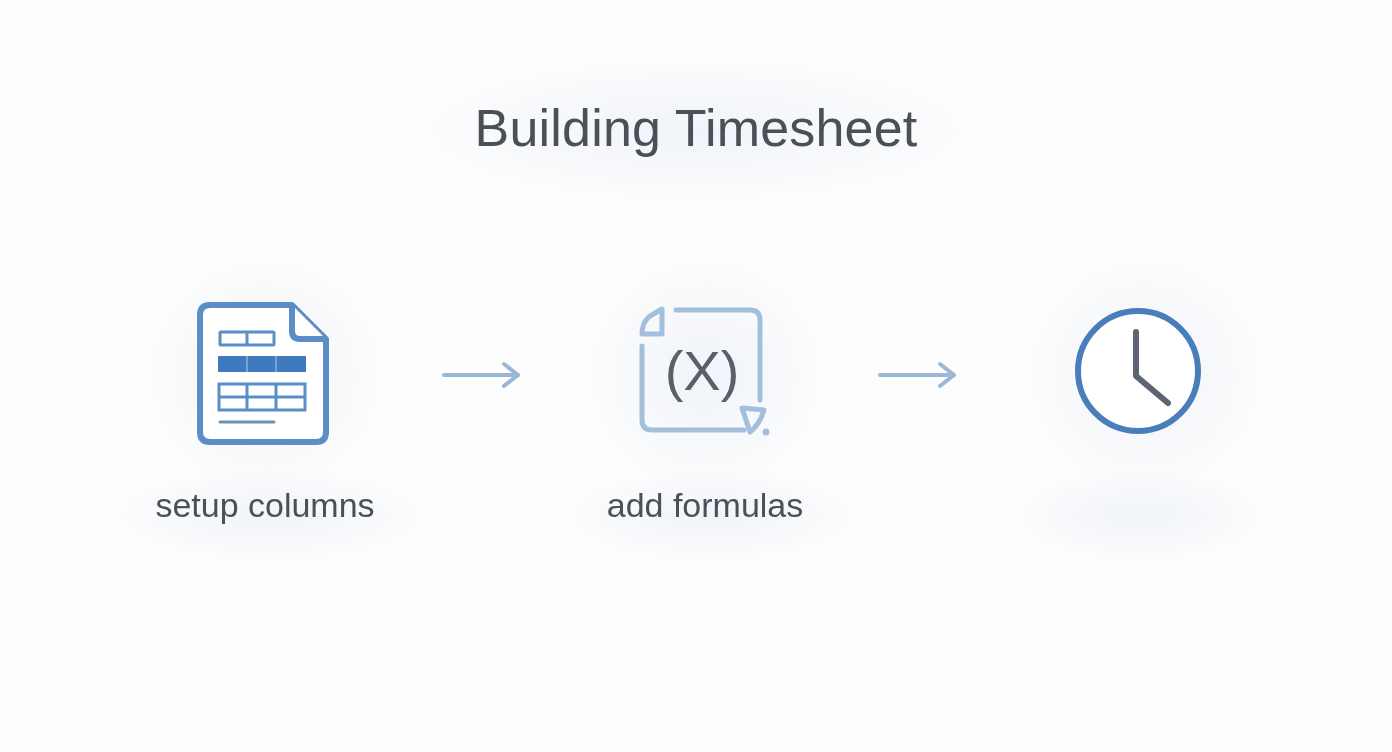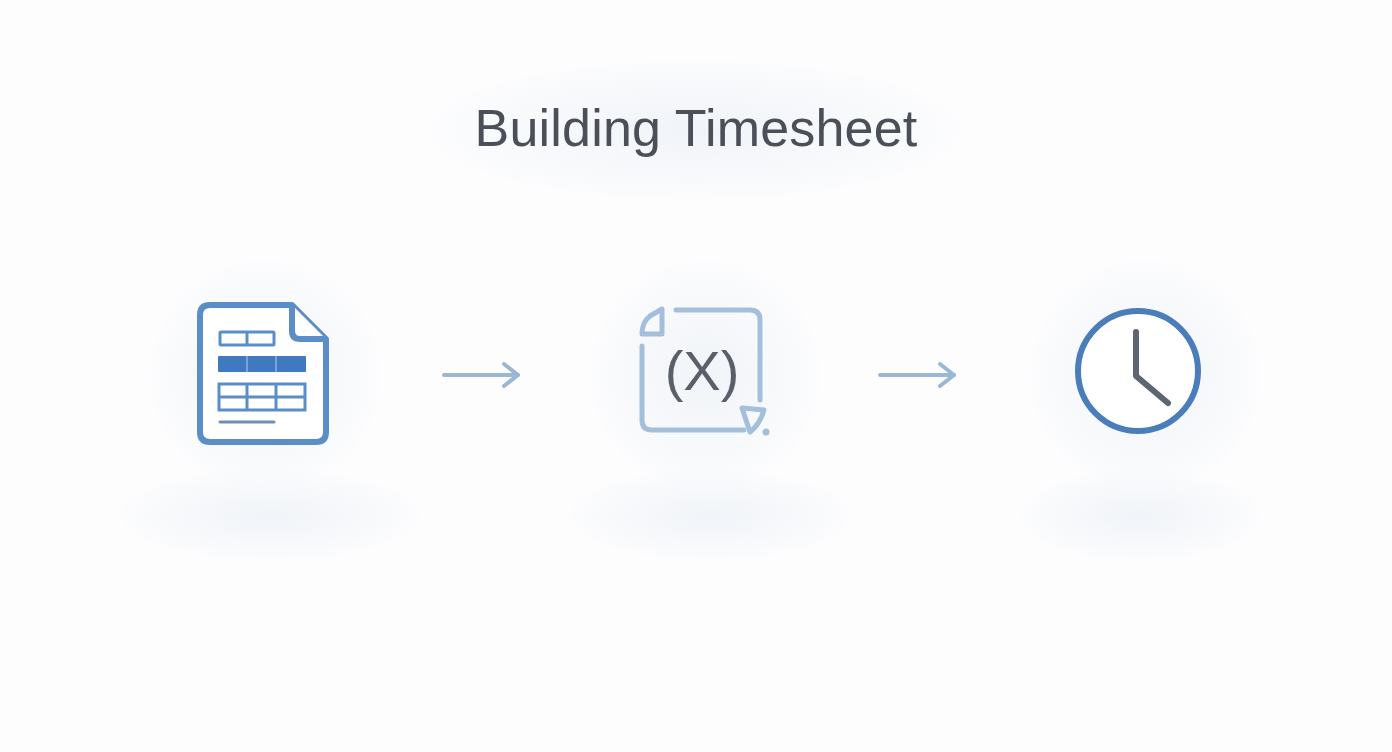--- a/index.html
+++ b/index.html
@@ -109,14 +109,16 @@
   <svg class="arrow" style="left:876px; top:360px;" width="84" height="30" viewBox="0 0 84 30">
     <line x1="4" y1="15" x2="78" y2="15" stroke="#9ab8d6" stroke-width="4" stroke-linecap="round"></line>
     <polyline points="64,4 78,15 64,26" fill="none" stroke="#9ab8d6" stroke-width="4" stroke-linecap="round" stroke-linejoin="round"></polyline>
   </svg>
 
   <svg class="icon" style="left:1070px; top:304px;" width="136" height="136" viewBox="0 0 136 136">
     <circle cx="68" cy="67" r="60" fill="#ffffff" stroke="#4a7ebb" stroke-width="6"></circle>
     <polyline points="66,28 66,72 98,99" fill="none" stroke="#5d6472" stroke-width="6" stroke-linecap="round" stroke-linejoin="round"></polyline>
   </svg>
 
+  <div class="label" style="left:120px; width:290px; top:486px;">setup columns</div>
+  <div class="label" style="left:560px; width:290px; top:486px;">add formulas</div>
 
 </div>
 
 </body></html>

